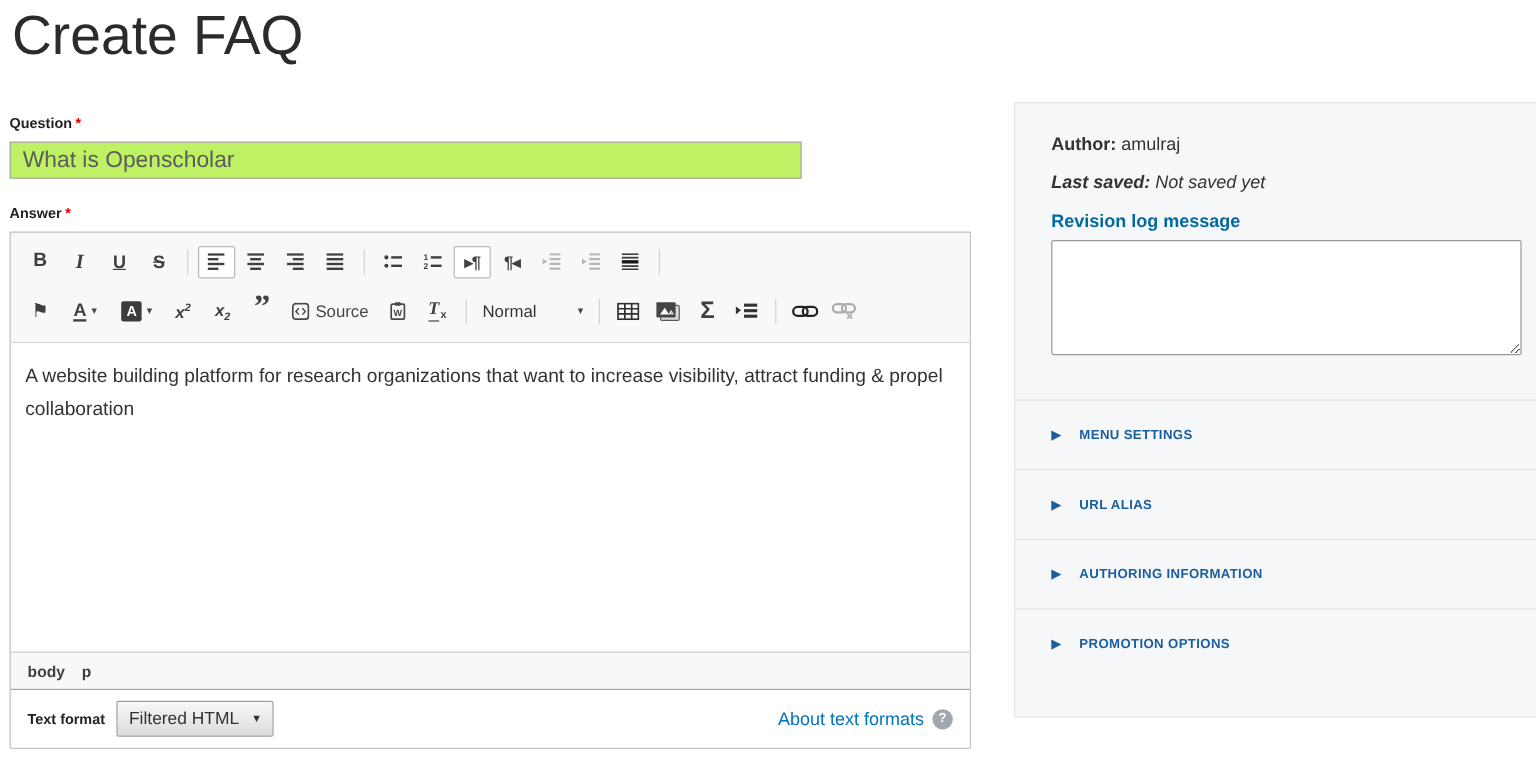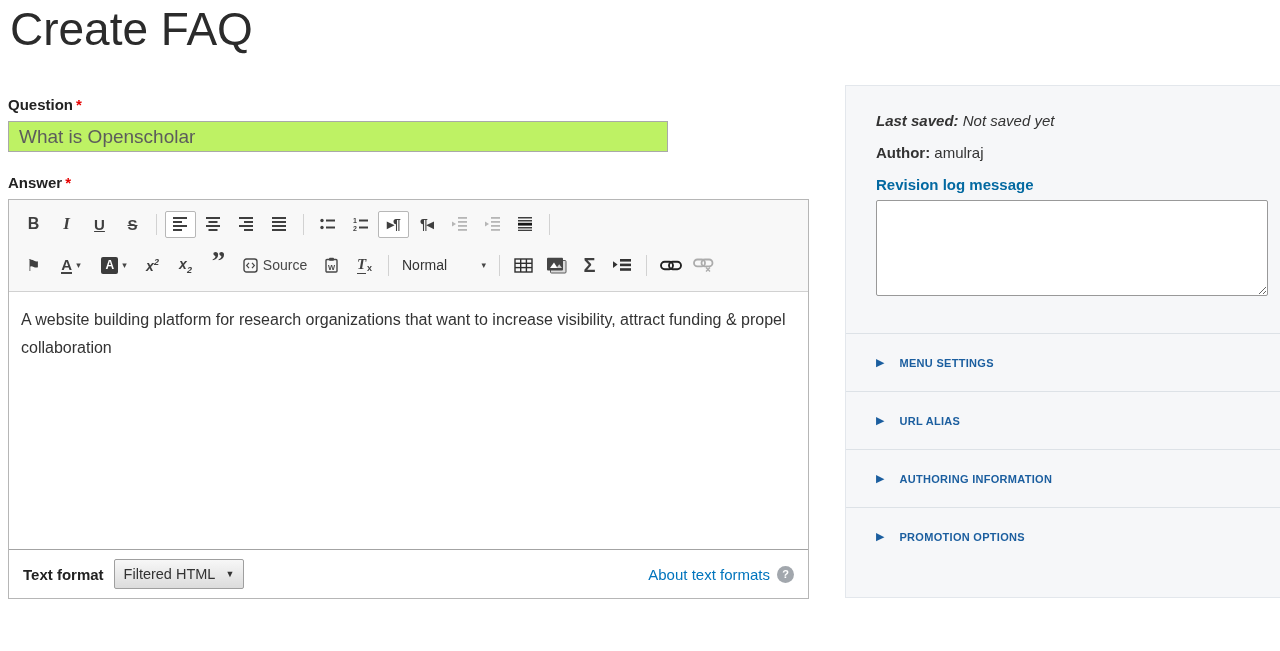--- a/index.html
+++ b/index.html
@@ -3,21 +3,21 @@
 <meta charset="utf-8">
 <style>
   * { margin:0; padding:0; box-sizing:border-box; }
   html,body { width:1280px; height:651px; background:#fff; font-family:"Liberation Sans", sans-serif; overflow:hidden; }
   body { position:relative; color:#2b2b2b; }
 
   .page-title { position:absolute; left:10px; top:2px; font-size:46px; font-weight:400; color:#2b2b2b; }
 
   
   .main { position:absolute; left:8px; top:96px; width:801px; }
-  .field-label { font-size:15px; font-weight:bold; color:#222; margin-bottom:8px; }
+  .field-label { font-size:12px; font-weight:bold; color:#222; margin-bottom:8px; }
   .req { color:#e60000; font-weight:bold; margin-left:3px; }
 
   .question-input { width:660px; height:31px; border:1px solid #a9a9a9; font-size:19px; color:#5c5c5c;
     padding:5px 10px; font-family:"Liberation Sans", sans-serif; background:#bef264; display:block; margin-bottom:22px; }
 
   
   .editor { border:1px solid #b6b6b6; width:801px; }
   .toolbar { background:#f8f8f8; border-bottom:1px solid #d1d1d1; padding:5px 8px 7px 8px; }
   .tb-row { display:flex; align-items:center; height:38px; }
   .tbtn { display:inline-flex; align-items:center; justify-content:center; min-width:31px; height:27px;
@@ -306,44 +306,48 @@
               <path d="M13 9.5 L17 13.5 M17 9.5 L13 13.5" stroke="#222" stroke-width="1.4"></path>
             </svg>
         </span>
       </div>
     </div>
 
     <div class="content-area">
       <p>A website building platform for research organizations that want to increase visibility, attract funding &amp; propel collaboration</p>
     </div>
 
+    <div class="path-bar">
+      <span>body</span>
+      <span>p</span>
+    </div>
 
     <div class="format-row">
       <div class="format-left">
         <span class="field-label" style="margin:0;">Text format</span>
         <span class="format-select">
           <span>Filtered HTML</span>
           <span class="arrow">▼</span>
         </span>
       </div>
       <div class="format-right">
         <a class="about-link">About text formats</a>
         <span class="help-badge">?</span>
       </div>
     </div>
   </div>
 </div>
 
 <div class="sidebar">
   <div class="sb-inner">
     <div class="sb-line">
+      <span class="bold">Author:</span><span> amulraj</span>
+    </div>
+    <div class="sb-line">
       <span class="bold it">Last saved:</span><span class="it"> Not saved yet</span>
-    </div>
-    <div class="sb-line">
-      <span class="bold">Author:</span><span> amulraj</span>
     </div>
     <div class="sb-label">Revision log message</div>
     <textarea class="revision-ta" style=""></textarea>
   </div>
 
   <div class="sections">
     <div class="section">
       <span class="tri">▶</span>
       <span class="sec-label">MENU SETTINGS</span>
     </div>

